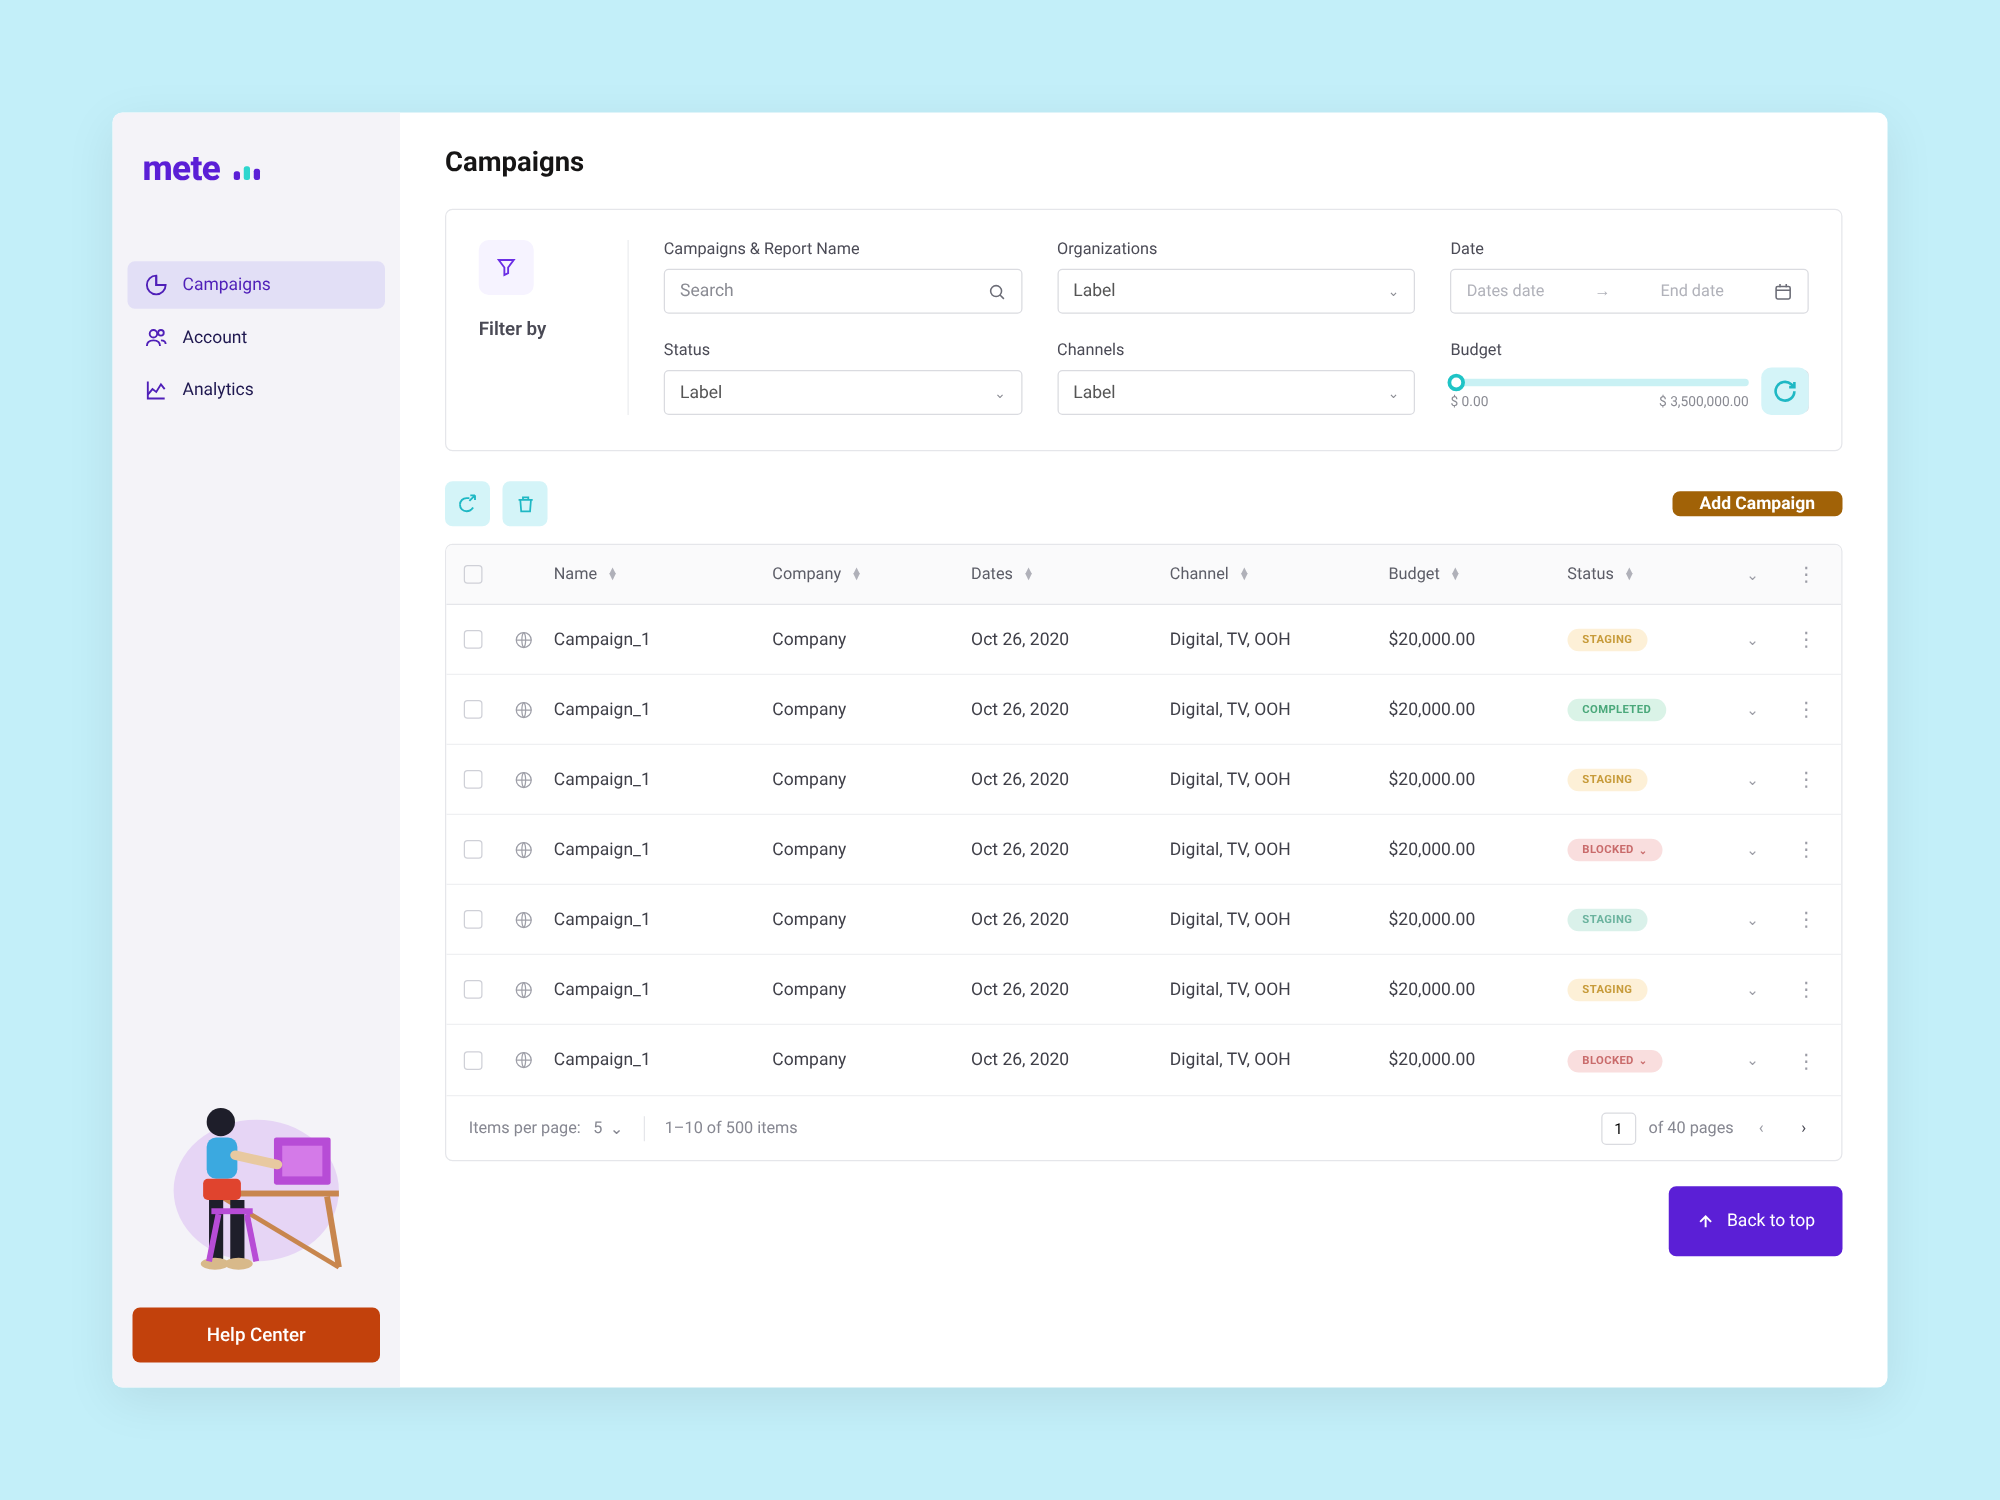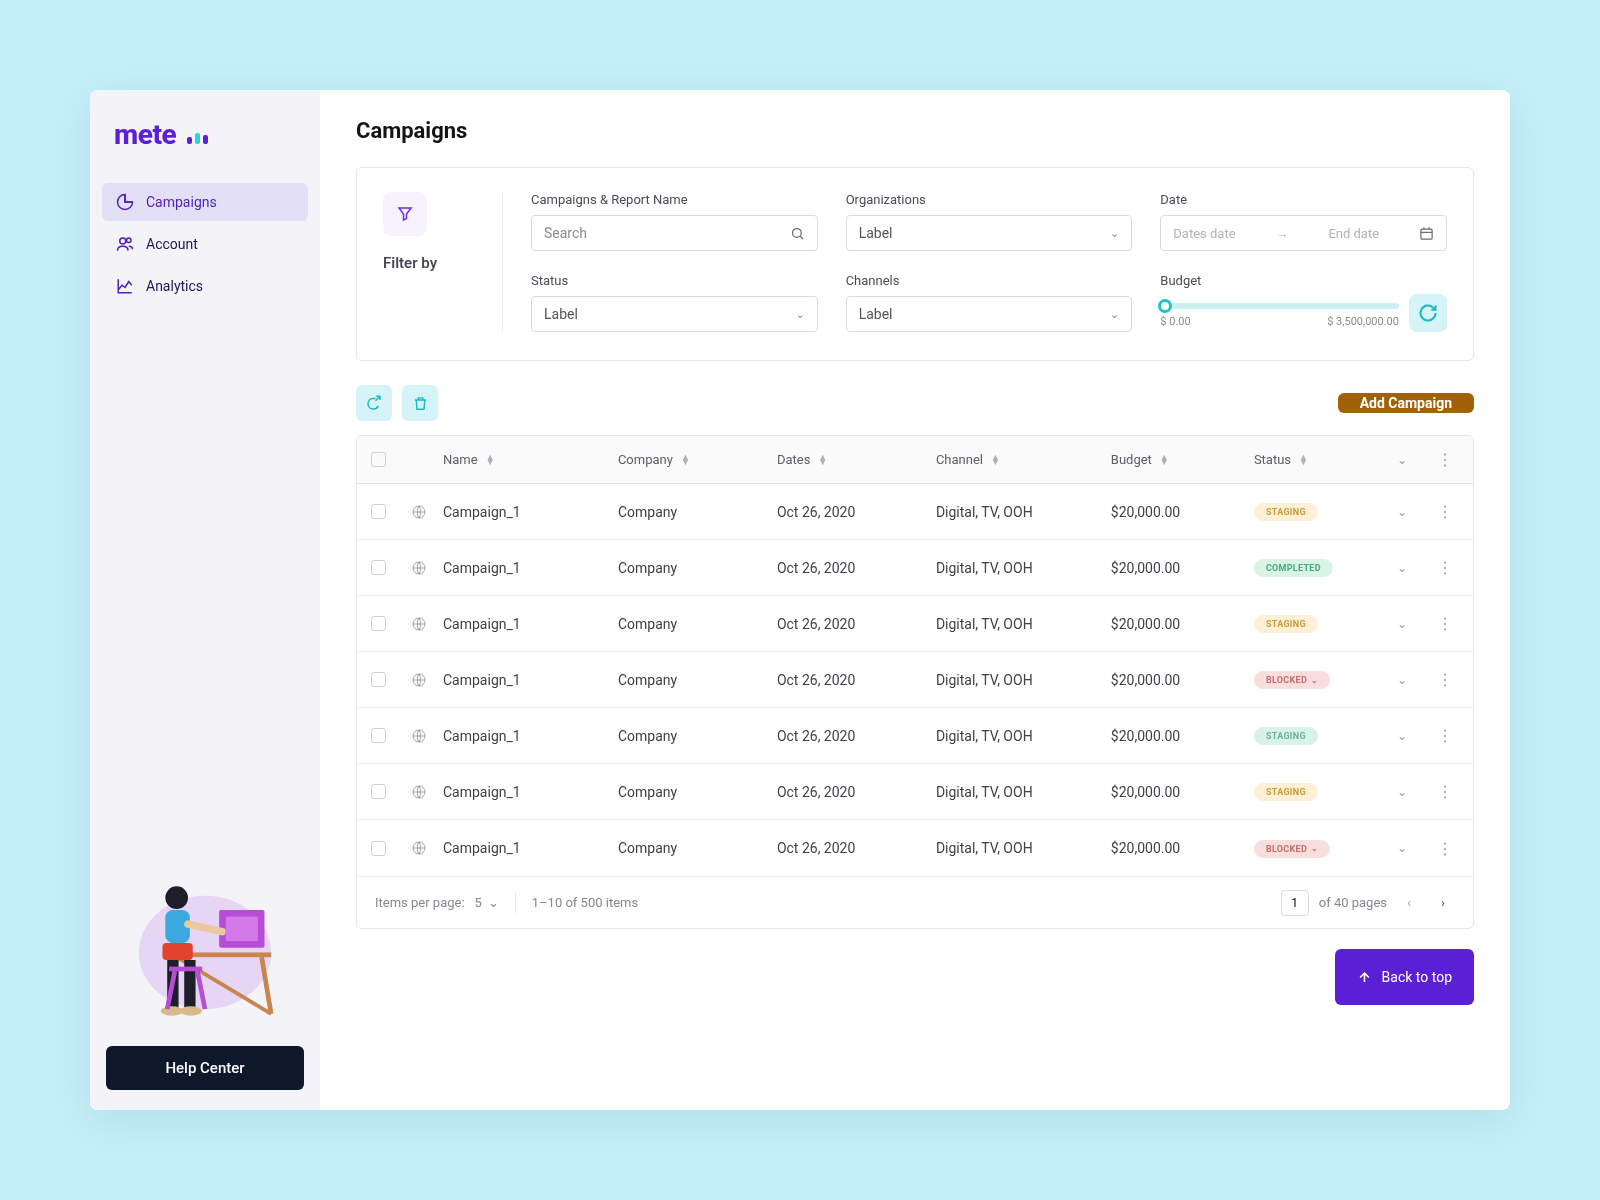--- a/index.html
+++ b/index.html
@@ -1,30 +1,30 @@
 <!DOCTYPE html>
 <html><head>
 <meta charset="utf-8">
 <style>
 *{margin:0;padding:0;box-sizing:border-box;font-family:-apple-system,BlinkMacSystemFont,'Segoe UI',Roboto,Arial,sans-serif}
 body{background:#c3eff9;width:1600px;height:1200px;padding:90px;display:flex;align-items:center;justify-content:center}
 .app{width:1420px;height:1020px;background:#fff;border-radius:8px;display:flex;overflow:hidden;box-shadow:0 10px 40px rgba(0,0,0,.08)}
 .sidebar{width:230px;background:#f4f3f8;display:flex;flex-direction:column;padding:28px 12px 20px}
-.logo{font-size:28px;font-weight:800;color:#5b1fd6;padding-left:12px;margin-bottom:32px;letter-spacing:-.5px}
+.logo{font-size:28px;font-weight:800;color:#5b1fd6;padding-left:12px;margin-bottom:58px;letter-spacing:-.5px}
 .logo .dots{display:inline-flex;gap:3px;align-items:flex-end;margin-left:4px}
 .logo .dots span{display:inline-block;width:5px;border-radius:2px}
 .logo .dots span:nth-child(1){height:7px;background:#5b1fd6}
 .logo .dots span:nth-child(2){height:11px;background:#2dd6ce}
 .logo .dots span:nth-child(3){height:9px;background:#5b1fd6}
 .nav-item{display:flex;align-items:center;gap:12px;padding:10px 14px;border-radius:6px;font-size:14px;color:#1f1850;cursor:pointer;margin-bottom:4px}
 .nav-item.active{background:#e2dff6;color:#4f1fb8}
 .nav-icon{width:18px;height:18px;display:flex;align-items:center;justify-content:center;color:#4f1fb8}
 .sidebar-spacer{flex:1}
 .illustration{height:200px;display:flex;align-items:flex-end;justify-content:center;padding:0 8px 18px}
-.help-btn{background:#0f172a;color:#fff;border:none;border-radius:6px;height:44px;font-size:15px;font-weight:500;cursor:pointer;margin:0 4px}
+.help-btn{background:#c2410c;color:#fff;border:none;border-radius:6px;height:44px;font-size:15px;font-weight:500;cursor:pointer;margin:0 4px}
 .main{flex:1;padding:28px 36px;overflow:auto}
 .page-title{font-size:22px;font-weight:700;color:#161515;margin-bottom:24px}
 .filter-panel{border:1px solid #e5e6ea;border-radius:6px;display:flex;padding:24px 26px 28px;margin-bottom:24px}
 .filter-left{width:120px;border-right:1px solid #ecedf0;padding-right:20px}
 .filter-icon-box{width:44px;height:44px;background:#f6f3ff;border-radius:8px;display:flex;align-items:center;justify-content:center;color:#6b2ee5;margin-bottom:18px}
 .filter-title{font-size:15px;font-weight:600;color:#4a4a55}
 .filter-right{flex:1;display:grid;grid-template-columns:1fr 1fr 1fr;gap:22px 28px;padding-left:28px;position:relative}
 .field-label{font-size:13px;color:#4b4b56;margin-bottom:8px;display:block}
 .field-input{width:100%;height:36px;border:1px solid #dadbe0;border-radius:4px;padding:0 12px;font-size:14px;color:#555;display:flex;align-items:center;justify-content:space-between;background:#fff;cursor:pointer}
 .field-input input{border:none;outline:none;flex:1;font-size:14px;color:#444}

